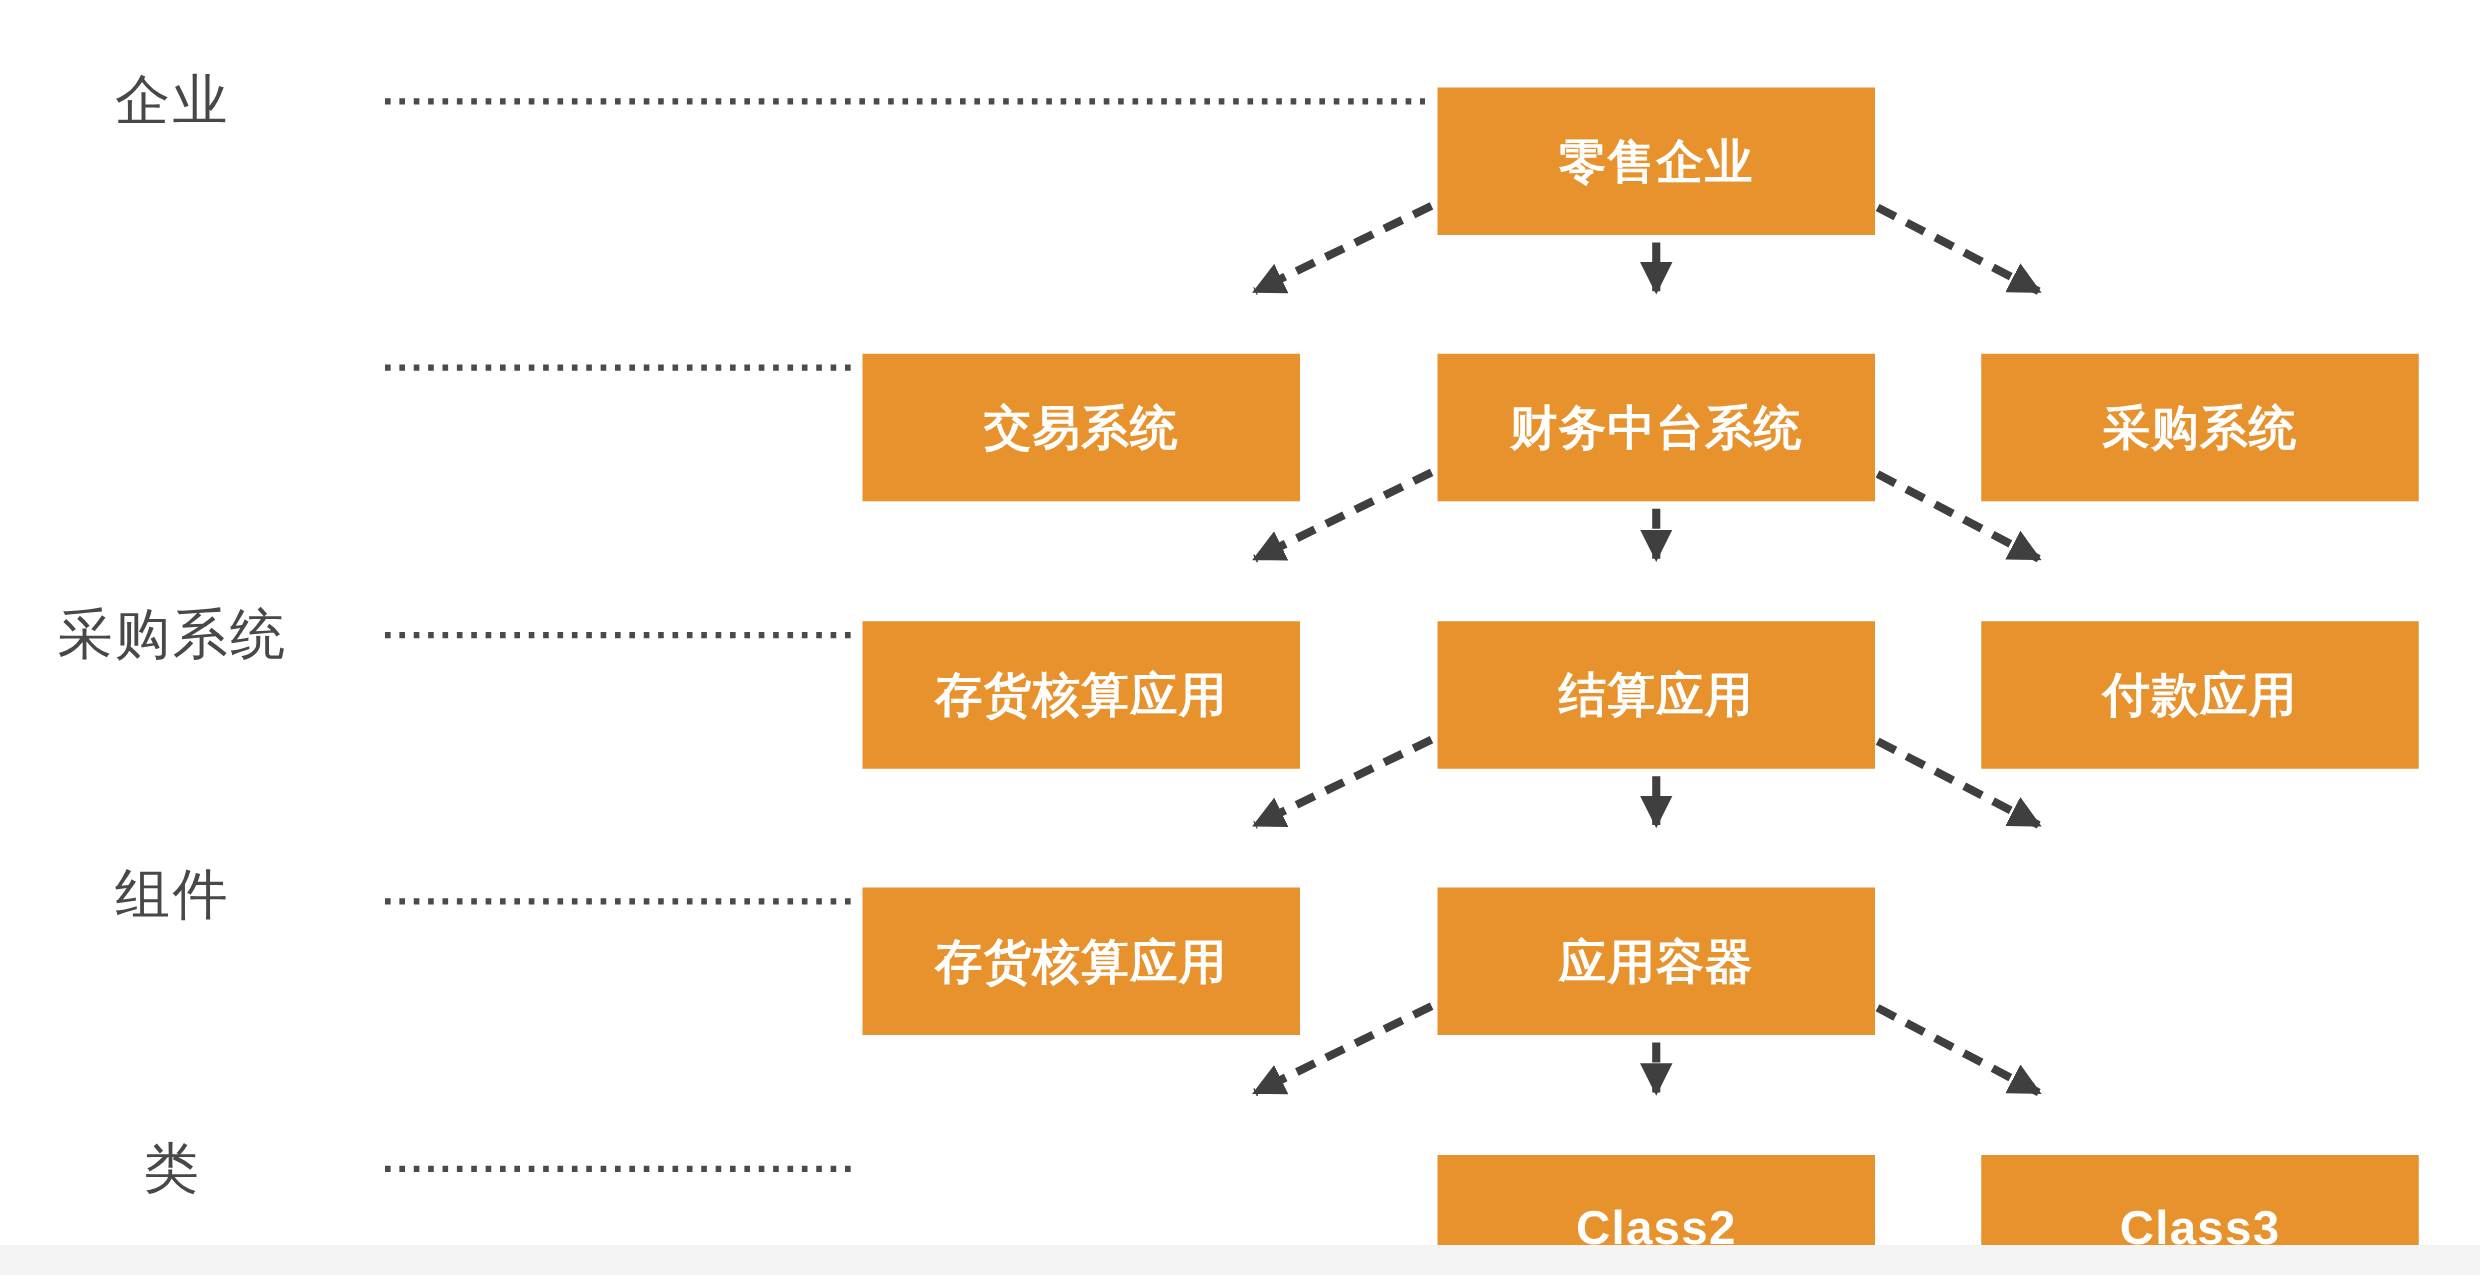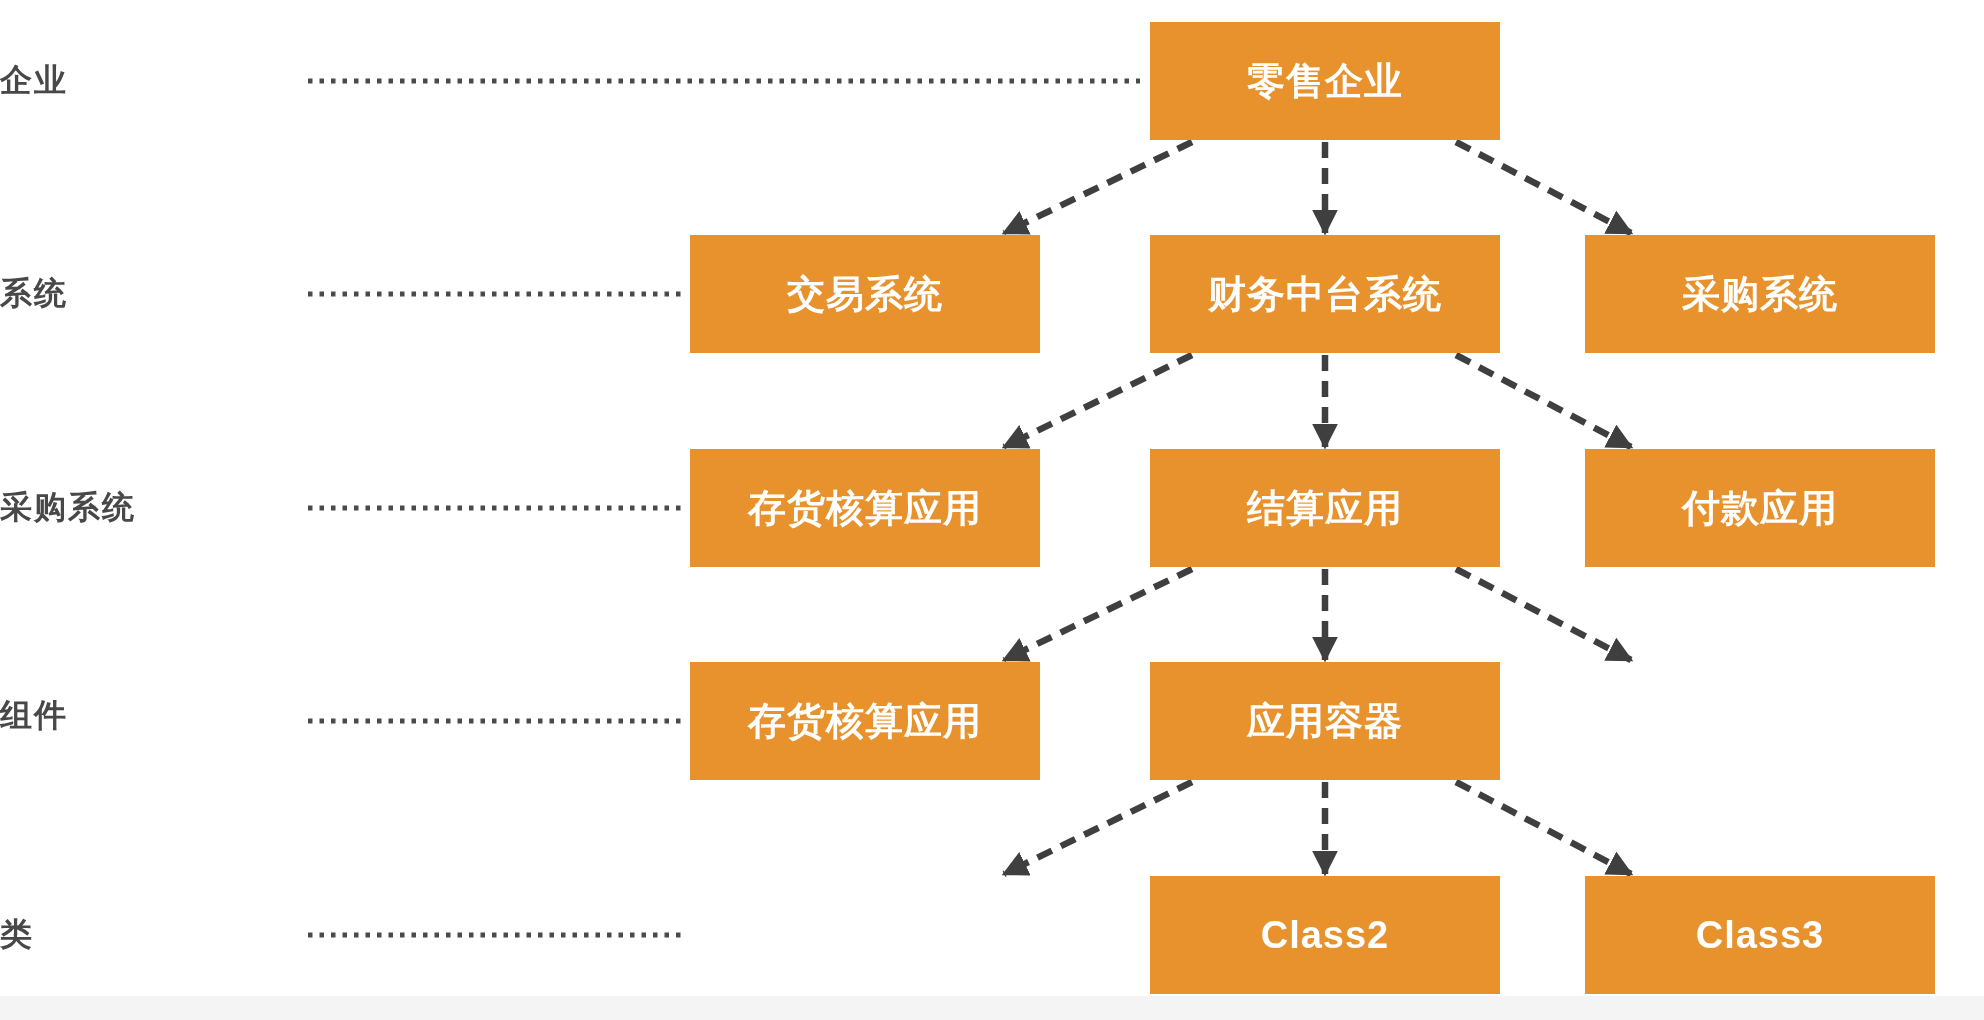--- a/index.html
+++ b/index.html
@@ -4,28 +4,28 @@
 <style>
   html,body{margin:0;padding:0;background:#ffffff;}
   body{font-family:"Liberation Sans","DejaVu Sans",sans-serif;}
   #stage{position:relative;width:1984px;height:1020px;overflow:hidden;background:#ffffff;}
   #connector-layer{position:absolute;left:0;top:0;width:1984px;height:1020px;pointer-events:none;}
   .node{
     position:absolute;width:350px;height:118px;
     display:flex;align-items:center;justify-content:center;
     background:var(--node-fill,#E8922D);color:var(--node-text,#ffffff);
     font-size:38px;font-weight:600;letter-spacing:1px;
-    text-align:center;box-sizing:border-box;
+    text-align:center;box-sizing:border-box;margin-top:48px;
   }
   .col1{left:690px}.col2{left:1150px}.col3{left:1585px}
   .row0{top:22px}.row1{top:235px}.row2{top:449px}.row3{top:662px}.row4{top:876px}
   .layer-label{
-    position:absolute;left:0;width:276px;
+    position:absolute;left:0;width:276px;text-align:center;
     transform:translateY(-50%);
-    font-size:32px;font-weight:700;color:var(--label-text,#484848);
+    font-size:44px;font-weight:400;color:var(--label-text,#484848);
     letter-spacing:2px;white-space:nowrap;
   }
   .lbl0{top:81px}.lbl1{top:294px}.lbl2{top:508px}.lbl3{top:716px}.lbl4{top:935px}
   #footer-strip{
     position:absolute;left:0;top:996px;width:1984px;height:24px;
     background:var(--footer-strip,#F4F4F4);
   }
 </style>
 </head>
 <body>
@@ -51,21 +51,20 @@
       <line x1="1456" y1="355" x2="1631" y2="447" stroke="#3F3F3F" stroke-width="6.5" stroke-dasharray="16,10" marker-end="url(#ah)"></line>
       <line x1="1192" y1="569" x2="1004" y2="660" stroke="#3F3F3F" stroke-width="6.5" stroke-dasharray="16,10" marker-end="url(#ah)"></line>
       <line x1="1325" y1="569" x2="1325" y2="660" stroke="#3F3F3F" stroke-width="6.5" stroke-dasharray="16,10" marker-end="url(#ah)"></line>
       <line x1="1456" y1="569" x2="1631" y2="660" stroke="#3F3F3F" stroke-width="6.5" stroke-dasharray="16,10" marker-end="url(#ah)"></line>
       <line x1="1192" y1="782" x2="1004" y2="874" stroke="#3F3F3F" stroke-width="6.5" stroke-dasharray="16,10" marker-end="url(#ah)"></line>
       <line x1="1325" y1="782" x2="1325" y2="874" stroke="#3F3F3F" stroke-width="6.5" stroke-dasharray="16,10" marker-end="url(#ah)"></line>
       <line x1="1456" y1="782" x2="1631" y2="874" stroke="#3F3F3F" stroke-width="6.5" stroke-dasharray="16,10" marker-end="url(#ah)"></line>
     </svg>
 
   <div class="layer-label lbl0">企业</div>
-  <div class="layer-label lbl1">系统</div>
   <div class="layer-label lbl2">采购系统</div>
   <div class="layer-label lbl3">组件</div>
   <div class="layer-label lbl4">类</div>
 
   <div class="node row0 col2">零售企业</div>
 
   <div class="node row1 col1">交易系统</div>
   <div class="node row1 col2">财务中台系统</div>
   <div class="node row1 col3">采购系统</div>
 

